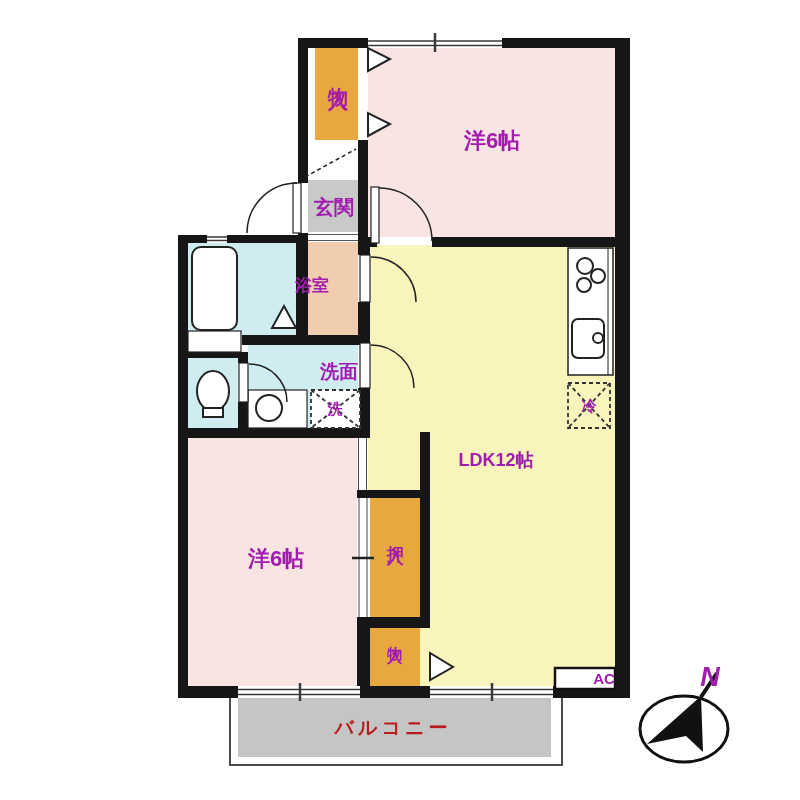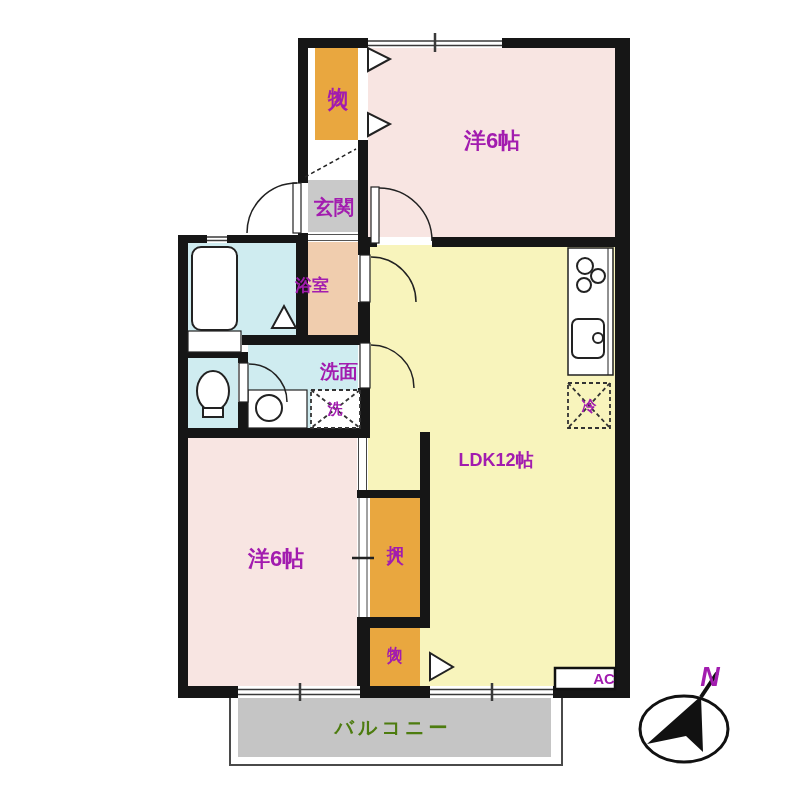--- a/index.html
+++ b/index.html
@@ -156,17 +156,17 @@
 <div class="lbl vert" style="left:338px;top:71px;font-size:20px;transform:translateX(-50%);">物入</div>
 <div class="lbl" style="left:334px;top:196px;font-size:20px;">玄関</div>
 <div class="lbl" style="left:271px;top:276px;font-size:17px;margin-left:41px;">浴室</div>
 <div class="lbl" style="left:321px;top:361px;font-size:19px;margin-left:18px;">洗面</div>
 <div class="lbl" style="left:335px;top:400px;font-size:15px;">洗</div>
 <div class="lbl" style="left:589px;top:397px;font-size:15px;">冷</div>
 <div class="lbl" style="left:496px;top:450px;font-size:18px;">LDK12帖</div>
 <div class="lbl vert" style="left:395px;top:532px;font-size:17px;">押入</div>
 <div class="lbl vert" style="left:395px;top:634px;font-size:15px;">物入</div>
 <div class="lbl" style="left:276px;top:546px;font-size:22px;">洋6帖</div>
-<div class="lbl" style="left:393px;top:717px;font-size:19px;letter-spacing:4px;color:#4d7c0f;">バルコニー</div>
+<div class="lbl" style="left:393px;top:717px;font-size:19px;letter-spacing:4px;color:#b91c1c;">バルコニー</div>
 <div class="lbl" style="left:604px;top:670px;font-size:15px;">AC</div>
 <div class="lbl" style="left:710px;top:662px;font-size:27px;font-style:italic;">N</div>
 
 </div>
 
 </body></html>

